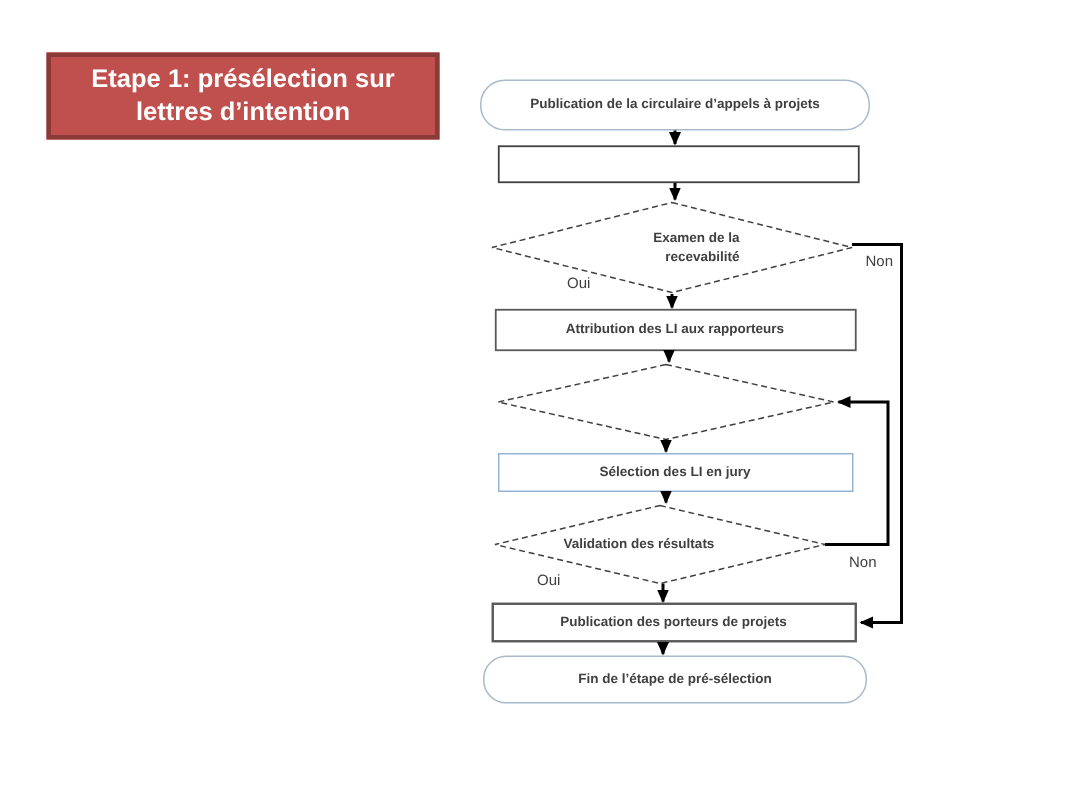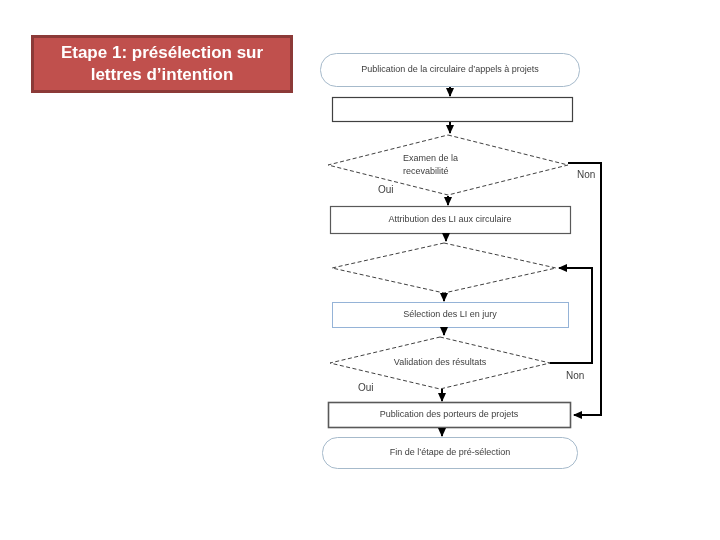--- a/index.html
+++ b/index.html
@@ -10,21 +10,21 @@
   .title-box{
     position:absolute;left:31px;top:35px;width:256px;height:52px;
     background:#c0504d;border:3px solid #8c3a38;
     color:#ffffff;font-weight:bold;font-size:17px;line-height:1.3;
     display:flex;flex-direction:column;align-items:center;justify-content:center;
     text-align:center;
   }
   svg.canvas{position:absolute;left:0;top:0;width:720px;height:540px;}
   .node-label{
     position:absolute;display:flex;align-items:center;justify-content:center;
-    text-align:left;font-size:9px;line-height:1.45;color:#404040;
+    text-align:right;font-size:9px;line-height:1.45;color:#404040;font-weight:bold;
   }
   .branch-label{
     position:absolute;font-size:10px;color:#3f3f3f;
   }
 </style>
 </head>
 <body>
 
 <div class="slide">
 
@@ -67,23 +67,23 @@
     <path d="M442 389 V401" stroke="#000" stroke-width="2" fill="none" marker-end="url(#ah)"></path>
     <path d="M442 428 V436" stroke="#000" stroke-width="2" fill="none" marker-end="url(#ah)"></path>
 
     <path d="M568 163 H601 V415 H574" stroke="#000" stroke-width="2" fill="none" marker-end="url(#ah)"></path>
 
     <path d="M550 363 H592 V268 H559" stroke="#000" stroke-width="2" fill="none" marker-end="url(#ah)"></path>
   </svg>
 
   <div class="node-label" style="left:330px;top:55px;width:240px;height:30px;">Publication de la circulaire d’appels à projets</div>
   <div class="node-label" style="left:403px;top:138px;width:90px;height:54px;">Examen de la recevabilité</div>
-  <div class="node-label" style="left:335px;top:207px;width:230px;height:26px;">Attribution des LI aux circulaire</div>
+  <div class="node-label" style="left:335px;top:207px;width:230px;height:26px;">Attribution des LI aux rapporteurs</div>
   <div class="node-label" style="left:337px;top:303px;width:226px;height:24px;">Sélection des LI en jury</div>
-  <div class="node-label" style="left:347px;top:339px;width:186px;height:48px;">Validation des résultats</div>
+  <div class="node-label" style="left:333px;top:339px;width:186px;height:48px;">Validation des résultats</div>
   <div class="node-label" style="left:333px;top:403px;width:232px;height:24px;">Publication des porteurs de projets</div>
   <div class="node-label" style="left:330px;top:439px;width:240px;height:28px;">Fin de l’étape de pré-sélection</div>
 
   <span class="branch-label" style="left:378px;top:184px;">Oui</span>
   <span class="branch-label" style="left:577px;top:169px;">Non</span>
   <span class="branch-label" style="left:358px;top:382px;">Oui</span>
   <span class="branch-label" style="left:566px;top:370px;">Non</span>
 
 </div>
 

